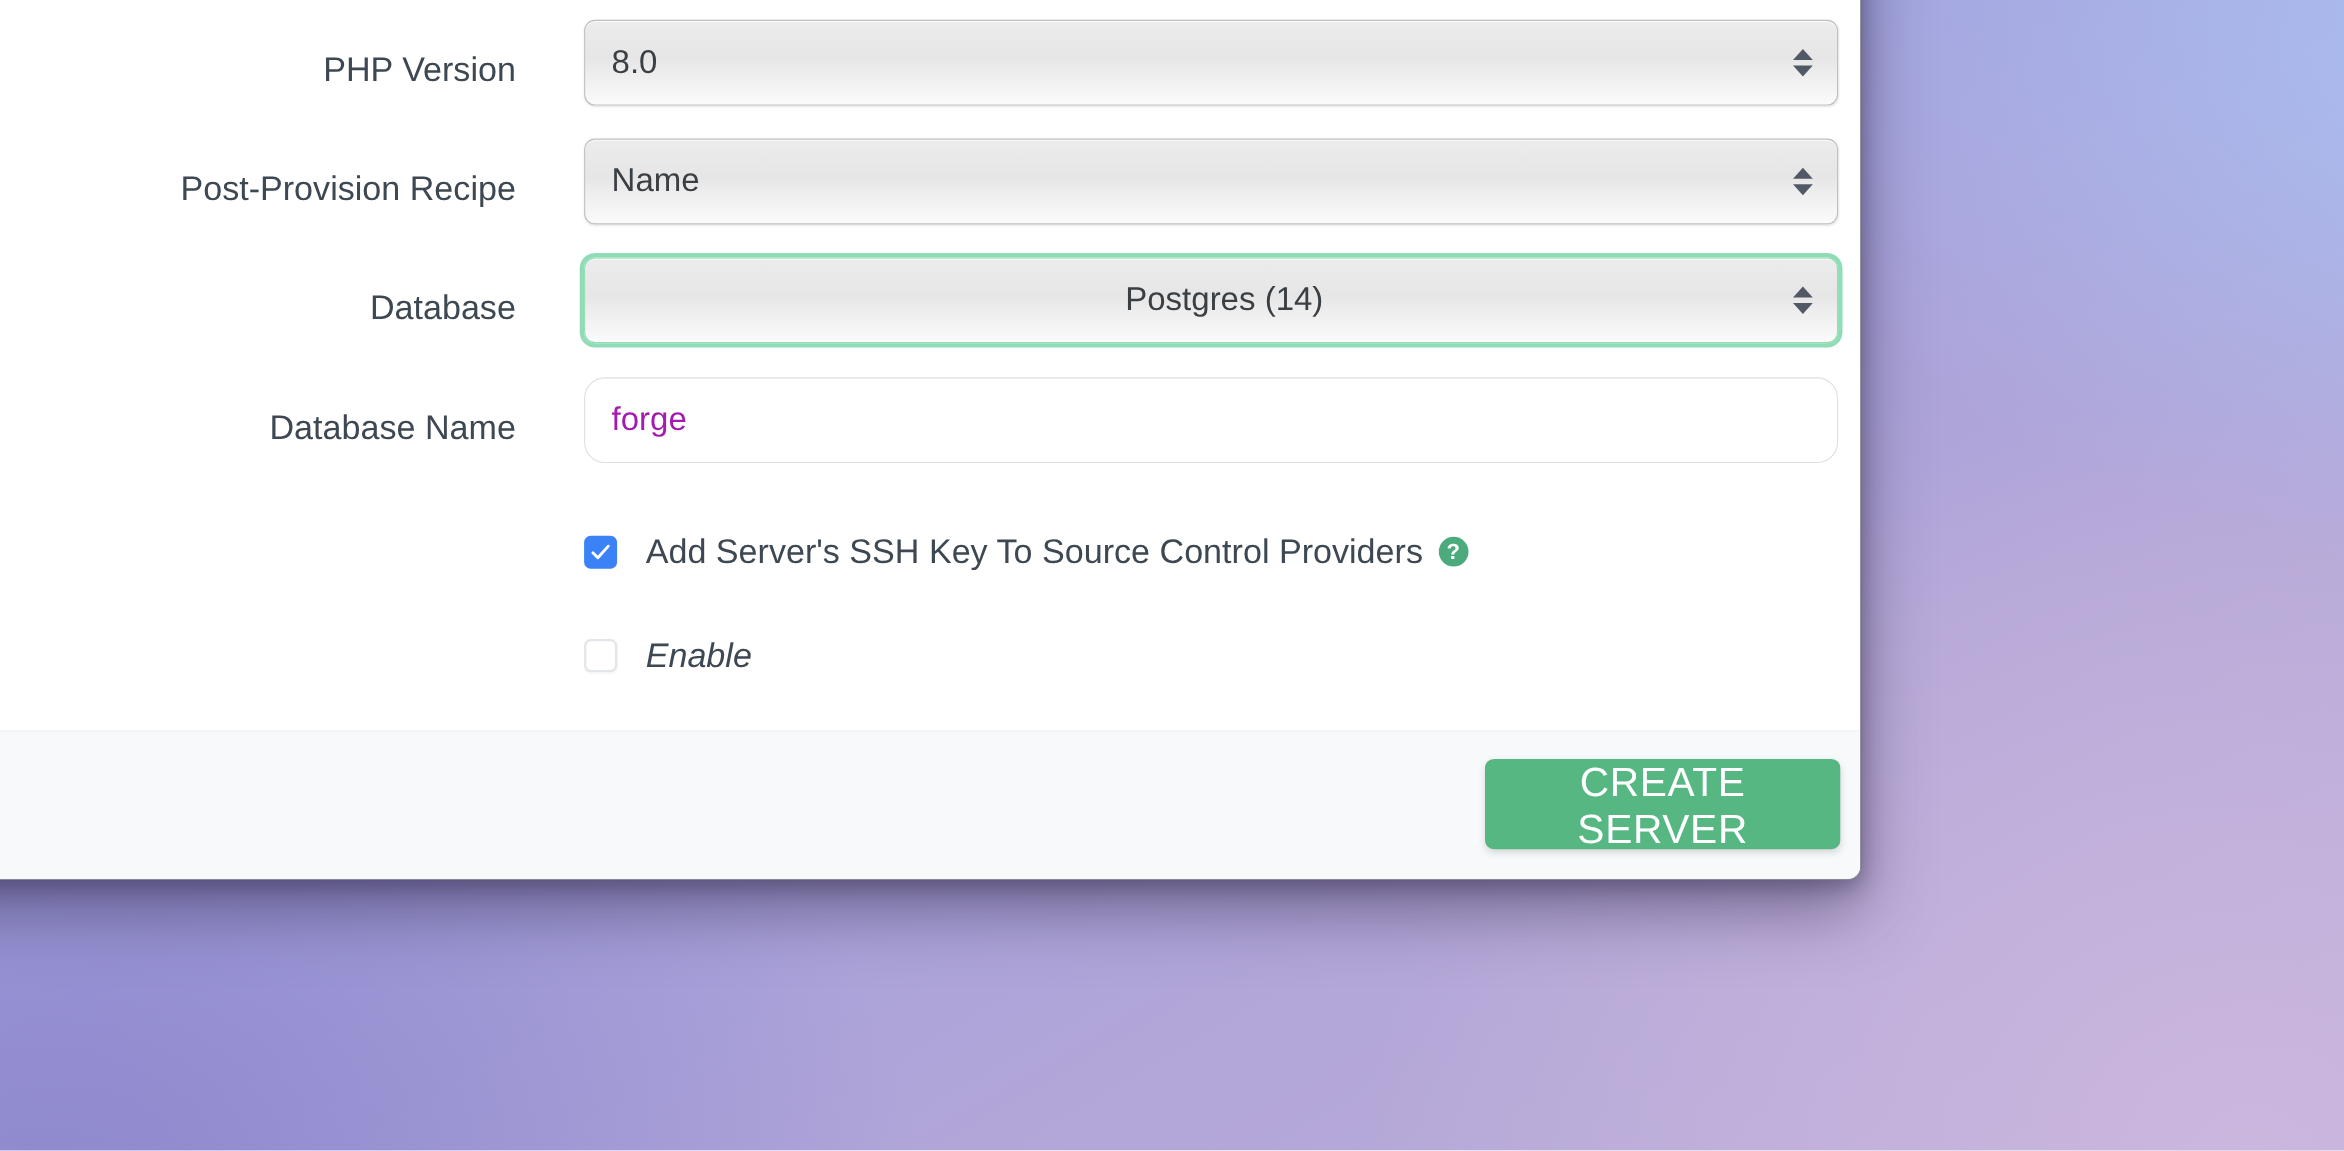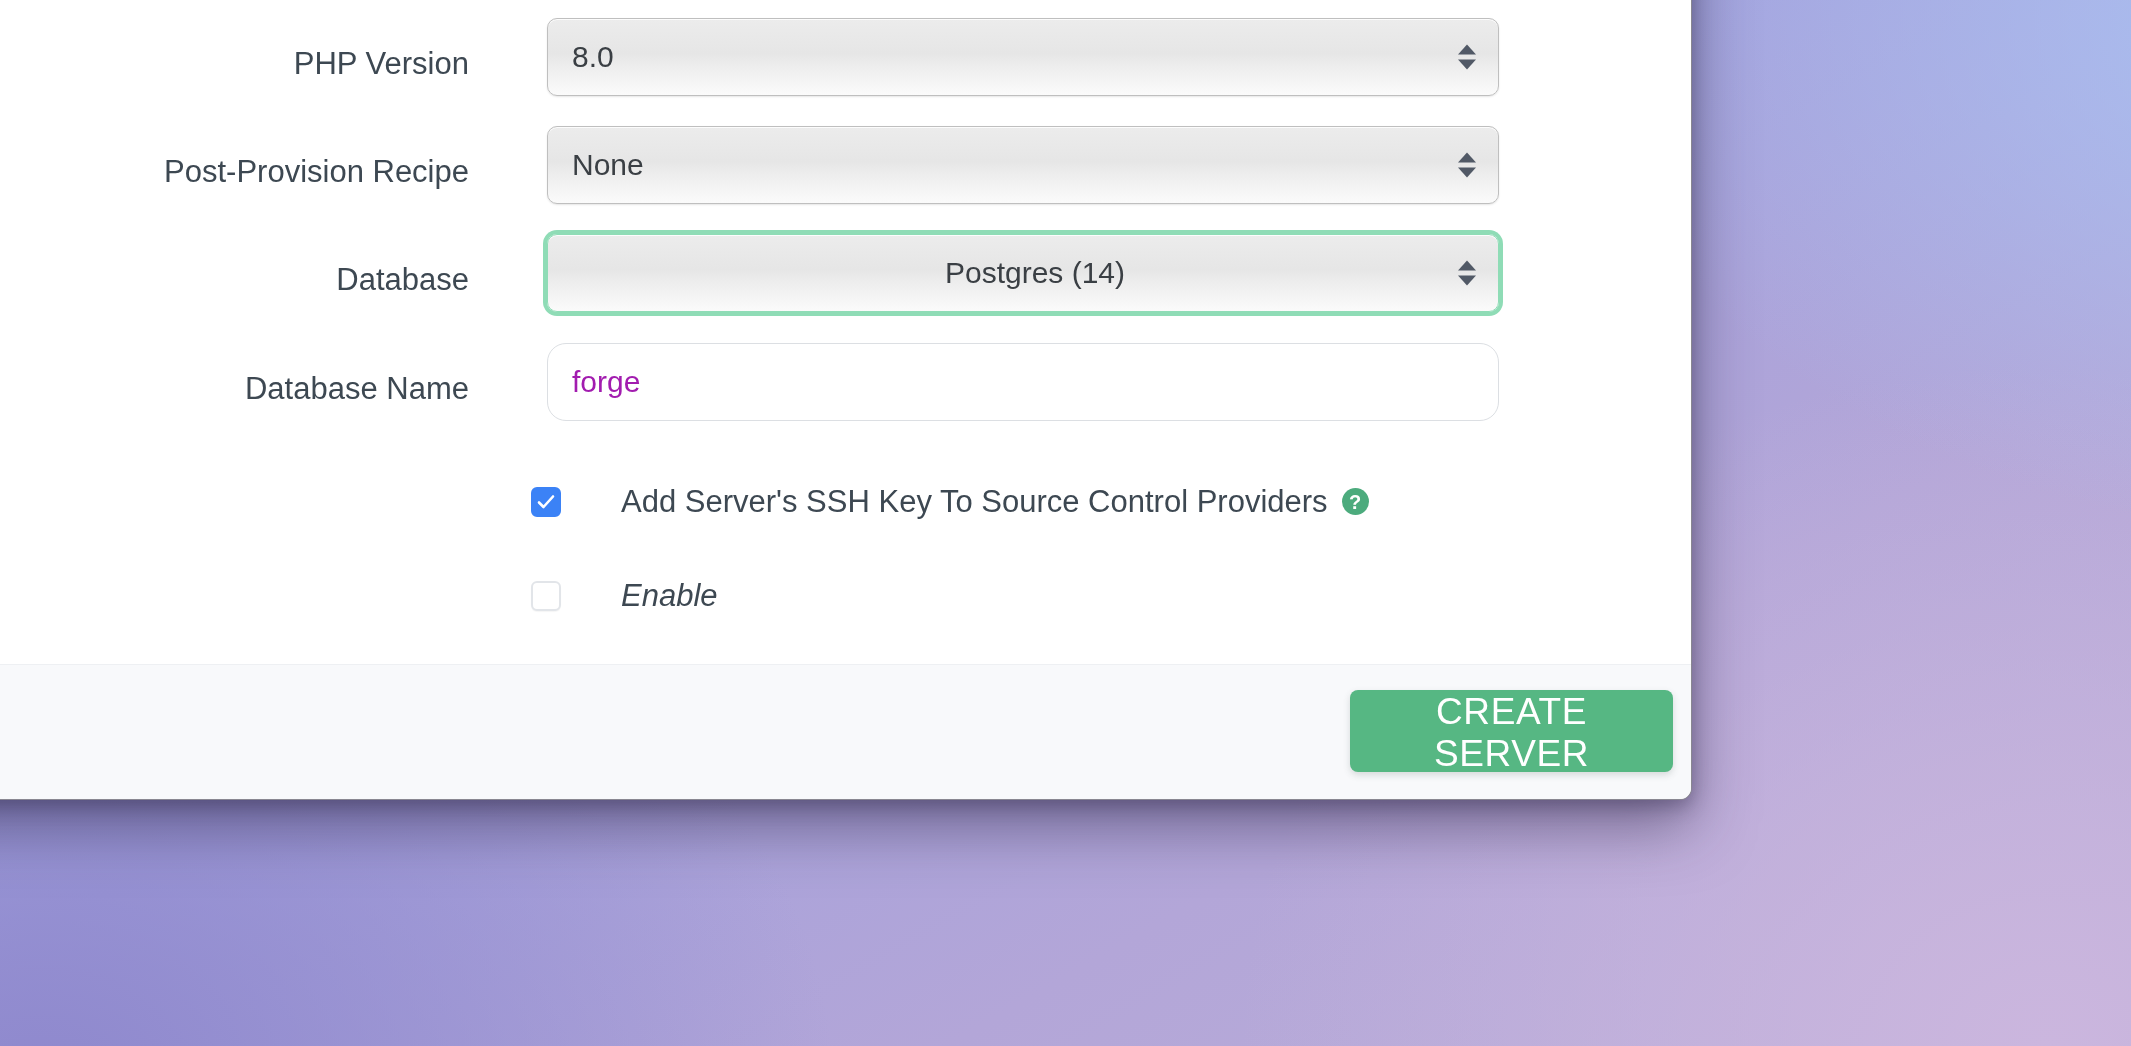--- a/index.html
+++ b/index.html
@@ -62,22 +62,22 @@
     width: 560px;
     text-align: right;
     font-size: 31px;
     color: #3d4852;
     line-height: 1;
     white-space: nowrap;
   }
 
   .field-control {
     position: absolute;
-    left: 666px;
-    width: 952px;
+    left: 650px;
+    width: 1140px;
   }
 
   
   .sel {
     position: relative;
     box-sizing: border-box;
     width: 100%;
     height: 78px;
     border: 1px solid #bfbfbf;
     border-radius: 10px;
@@ -133,21 +133,20 @@
     outline: none;
   }
   .txt::placeholder { color: #b0b6bd; }
 
   
   .check-row {
     position: absolute;
     left: 650px;
     display: flex;
     align-items: center;
-    gap: 34px;
   }
   .cbox {
     width: 30px;
     height: 30px;
     box-sizing: border-box;
     border-radius: 6px;
     flex: none;
     position: relative;
   }
   .cbox.off {
@@ -235,21 +234,21 @@
                 <i class="down"></i>
             </span>
           </div>
         </div>
       </div>
 
       <div class="field-row" style="top:278px;">
         <div class="field-label" style="top:47px;">Post-Provision Recipe</div>
         <div class="field-control" style="top:17px;">
           <div class="sel">
-            <span class="sel-value">None</span>
+            <span class="sel-value">Name</span>
             <span class="spin">
               <i class="up"></i>
                 <i class="down"></i>
             </span>
           </div>
         </div>
       </div>
 
       <div class="field-row" style="top:386px;">
         <div class="field-label" style="top:47px;">Database</div>

